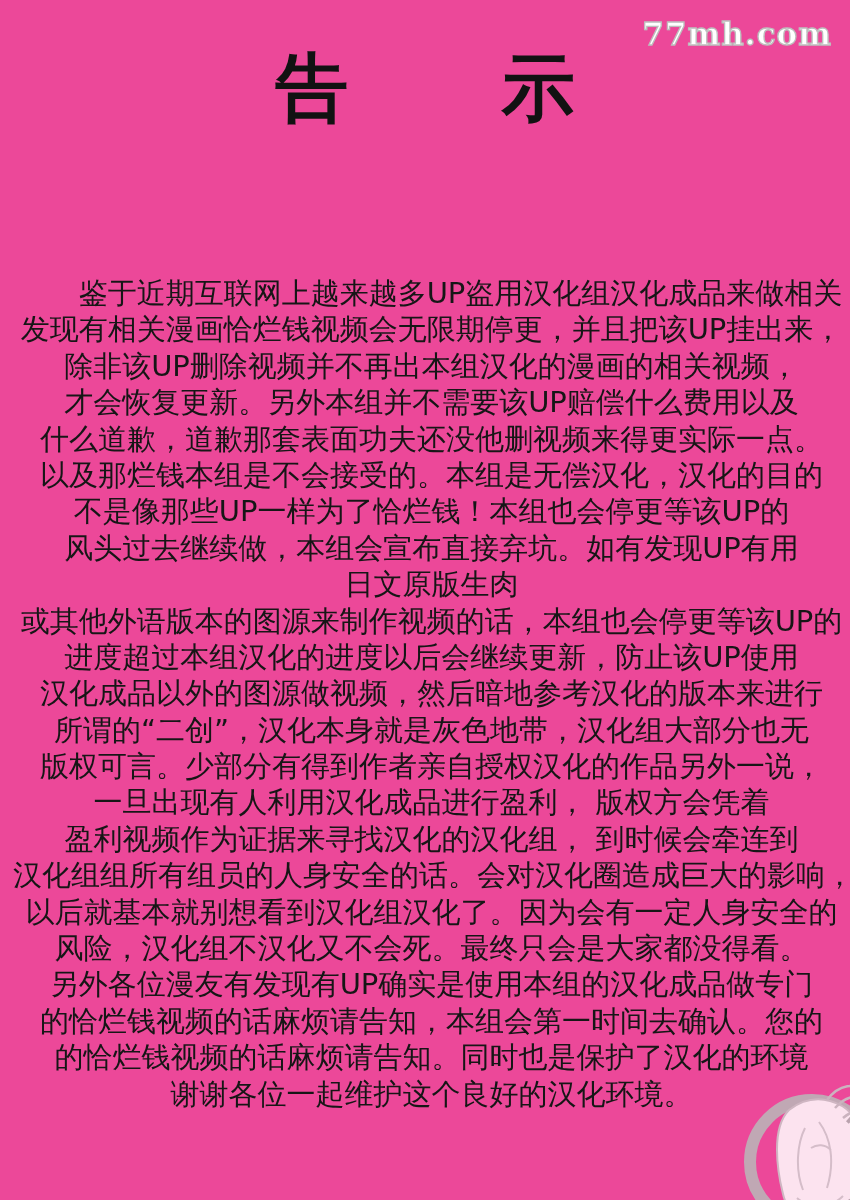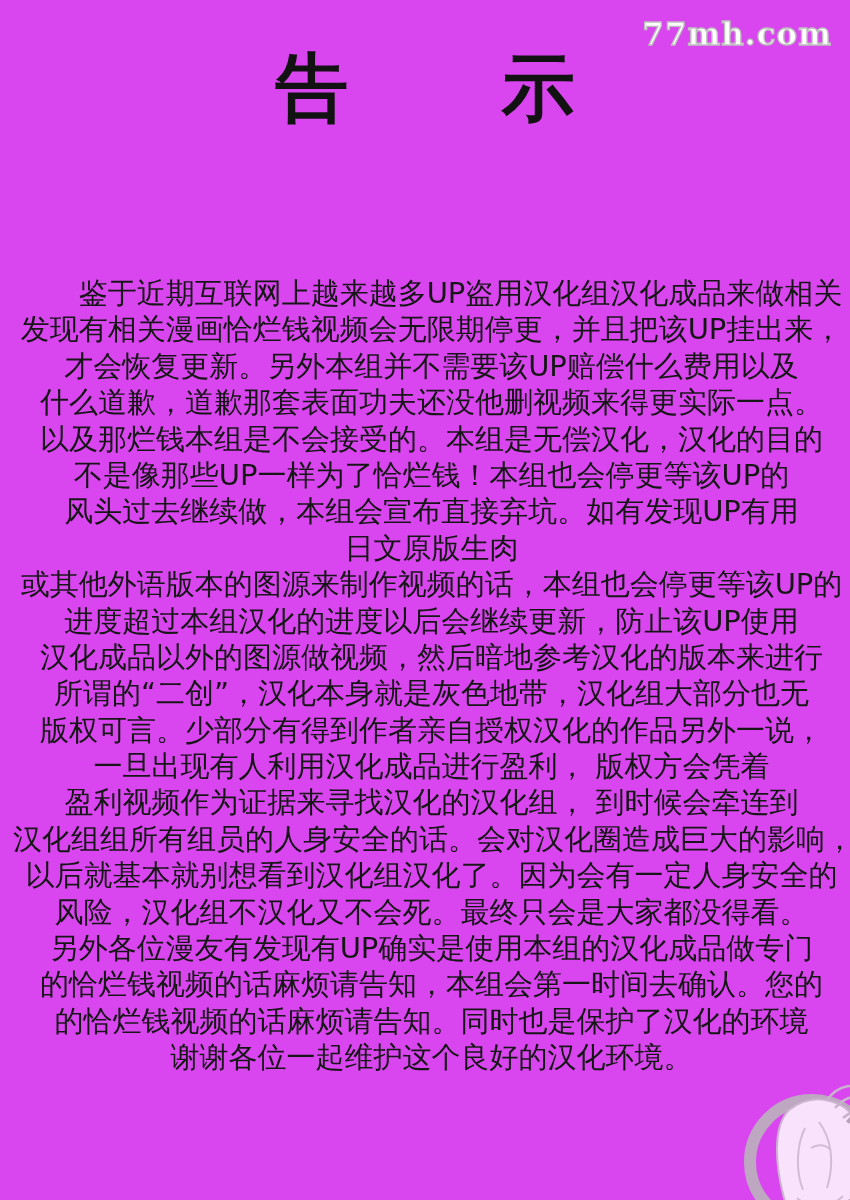--- a/index.html
+++ b/index.html
@@ -1,20 +1,20 @@
 <!DOCTYPE html>
 <html><head>
 <meta charset="utf-8">
 <style>
   html, body { margin: 0; padding: 0; background: #ffffff; }
   .page {
     position: relative;
     width: 850px;
     height: 1200px;
-    background: #d946ef;
+    background: #ec4899;
     overflow: hidden;
     font-family: "DejaVu Sans", sans-serif;
     color: #141414;
   }
   .site-watermark {
     position: absolute;
     top: 16px;
     right: 18px;
     font-family: "DejaVu Serif", serif;
     font-weight: bold;
@@ -68,20 +68,21 @@
 
 <div class="page">
 
   <div class="site-watermark">77mh.com</div>
 
   <h1 class="title">告示</h1>
 
   <div class="notice">
       <div class="line">　　鉴于近期互联网上越来越多UP盗用汉化组汉化成品来做相关</div>
       <div class="line">发现有相关漫画恰烂钱视频会无限期停更，并且把该UP挂出来，</div>
+      <div class="line">除非该UP删除视频并不再出本组汉化的漫画的相关视频，</div>
       <div class="line">才会恢复更新。另外本组并不需要该UP赔偿什么费用以及</div>
       <div class="line">什么道歉，道歉那套表面功夫还没他删视频来得更实际一点。</div>
       <div class="line">以及那烂钱本组是不会接受的。本组是无偿汉化，汉化的目的</div>
       <div class="line">不是像那些UP一样为了恰烂钱！本组也会停更等该UP的</div>
       <div class="line">风头过去继续做，本组会宣布直接弃坑。如有发现UP有用</div>
       <div class="line">日文原版生肉</div>
       <div class="line">或其他外语版本的图源来制作视频的话，本组也会停更等该UP的</div>
       <div class="line">进度超过本组汉化的进度以后会继续更新，防止该UP使用</div>
       <div class="line">汉化成品以外的图源做视频，然后暗地参考汉化的版本来进行</div>
       <div class="line">所谓的“二创”，汉化本身就是灰色地带，汉化组大部分也无</div>

